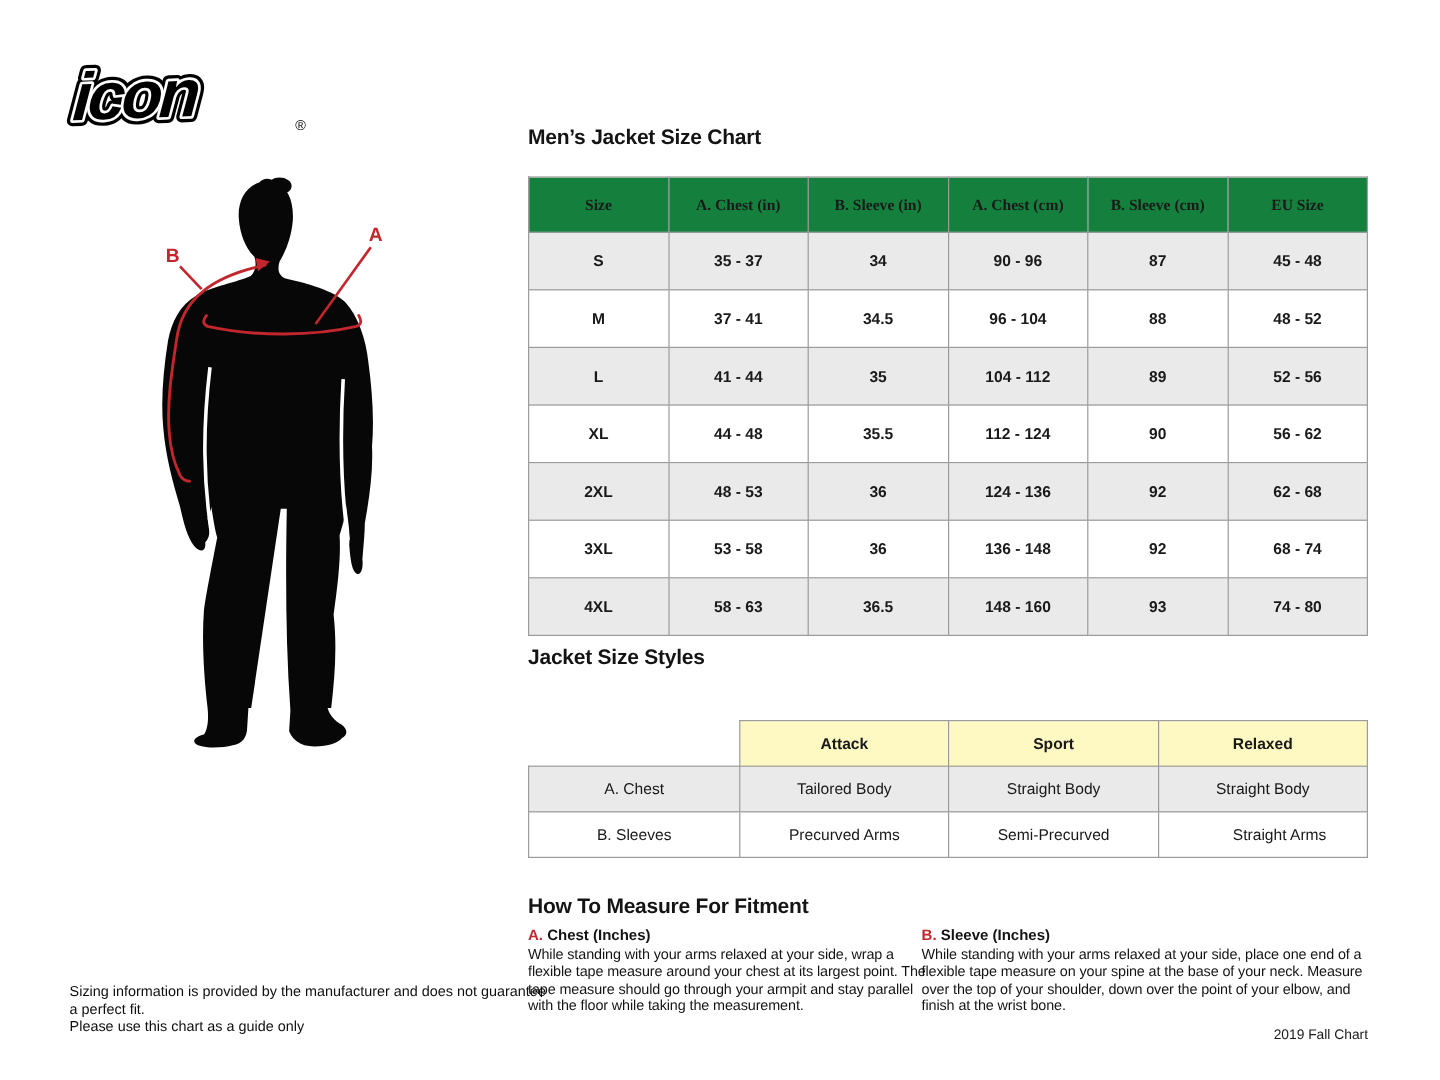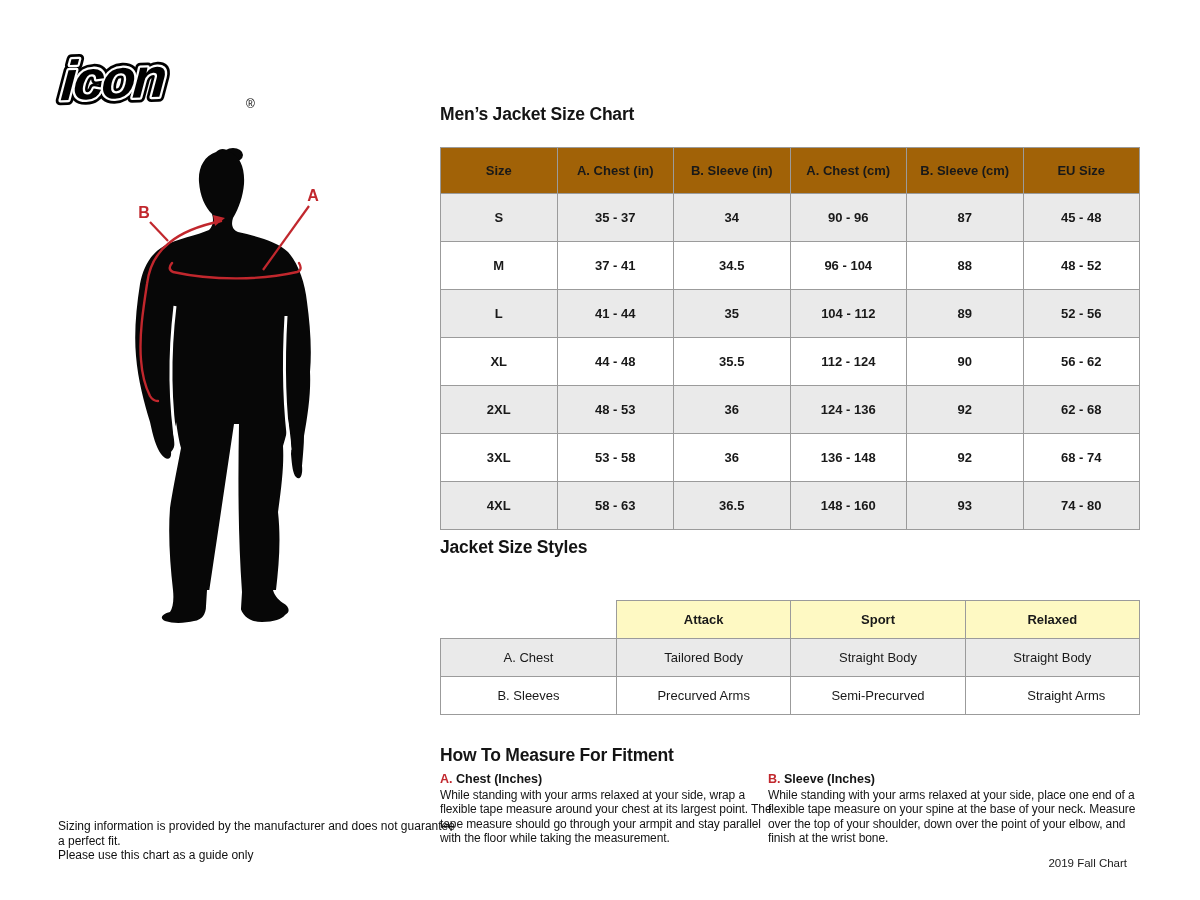--- a/index.html
+++ b/index.html
@@ -16,21 +16,21 @@
   .h{position:absolute;left:440px;font-size:17.5px;font-weight:700;color:#141414;letter-spacing:-0.2px;}
   #t1{top:104px;}
   #t2{top:537px;}
   #t3{top:745px;text-align:center;}
 
   
   table{border-collapse:collapse;table-layout:fixed;position:absolute;background:#fff;}
   #sizeTable{left:440px;top:147px;width:700px;}
   #sizeTable th,#sizeTable td{border:1px solid #9b9b9b;height:47px;padding:0;text-align:center;
       vertical-align:middle;font-size:13px;color:#191919;}
-  #sizeTable thead th{background:#a16207;font-weight:600;height:45px;}
+  #sizeTable thead th{background:#15803d;font-weight:600;height:45px;font-family:Liberation Serif, serif;}
   #sizeTable tbody th,#sizeTable tbody td{font-weight:700;}
   #sizeTable tr.alt{background:#eaeaea;}
 
   
   #styleTable{left:440px;top:600px;width:700px;}
   #styleTable th,#styleTable td{border:1px solid #9b9b9b;height:37px;padding:0;text-align:center;
       vertical-align:middle;font-size:13px;color:#191919;font-weight:400;}
   #styleTable thead th{background:#fef9c3;font-weight:600;}
   #styleTable tr.alt{background:#eaeaea;}
   #styleTable .blank{border:none;background:#ffffff;}
@@ -39,21 +39,21 @@
   
   .measure-col{position:absolute;top:772px;}
   #mA{left:440px;width:334px;}
   #mB{left:768px;width:372px;}
   .m-label{font-size:12.5px;font-weight:700;color:#141414;}
   .m-label .red{color:#c1272d;}
   .measure-col p{margin:2px 0 0;font-size:12px;line-height:1.2;font-weight:400;color:#141414;letter-spacing:-0.1px;}
 
   
   .disclaimer{position:absolute;left:58px;top:819px;width:400px;font-size:12px;line-height:1.22;color:#0f0f0f;}
-  .edition{position:absolute;top:857px;right:73px;font-size:11.5px;color:#1a1a1a;}
+  .edition{position:absolute;top:857px;right:60px;font-size:11.5px;color:#1a1a1a;}
 </style>
 </head>
 <body>
 
 <div class="page">
 
   <div class="logo">
     <svg width="215" height="76" viewBox="0 0 215 76">
       <g transform="rotate(-2 16 62) skewX(-6)">
         <text x="16" y="58" font-family="Liberation Sans, sans-serif" font-style="italic" font-weight="bold" font-size="56" letter-spacing="-3" fill="none" stroke="#000" stroke-width="10" stroke-linejoin="round">icon</text>

